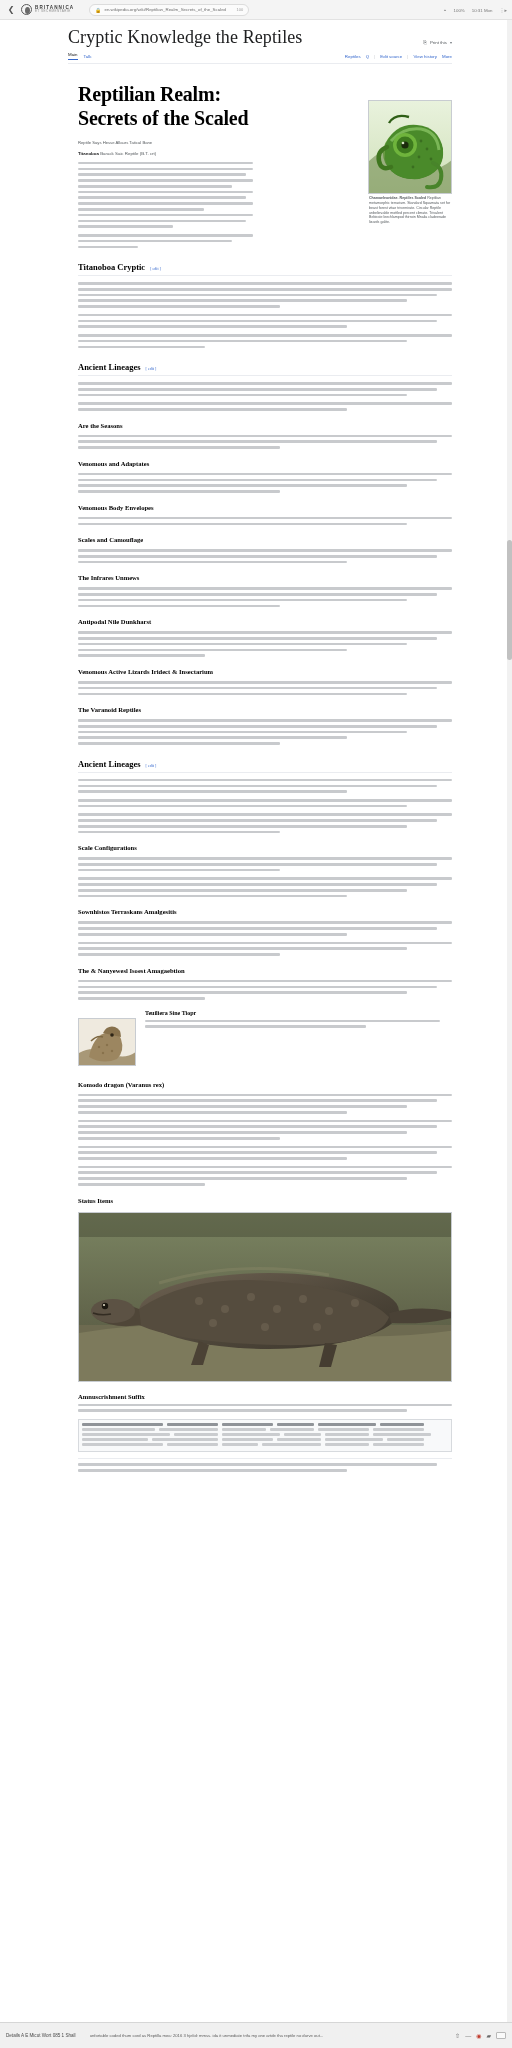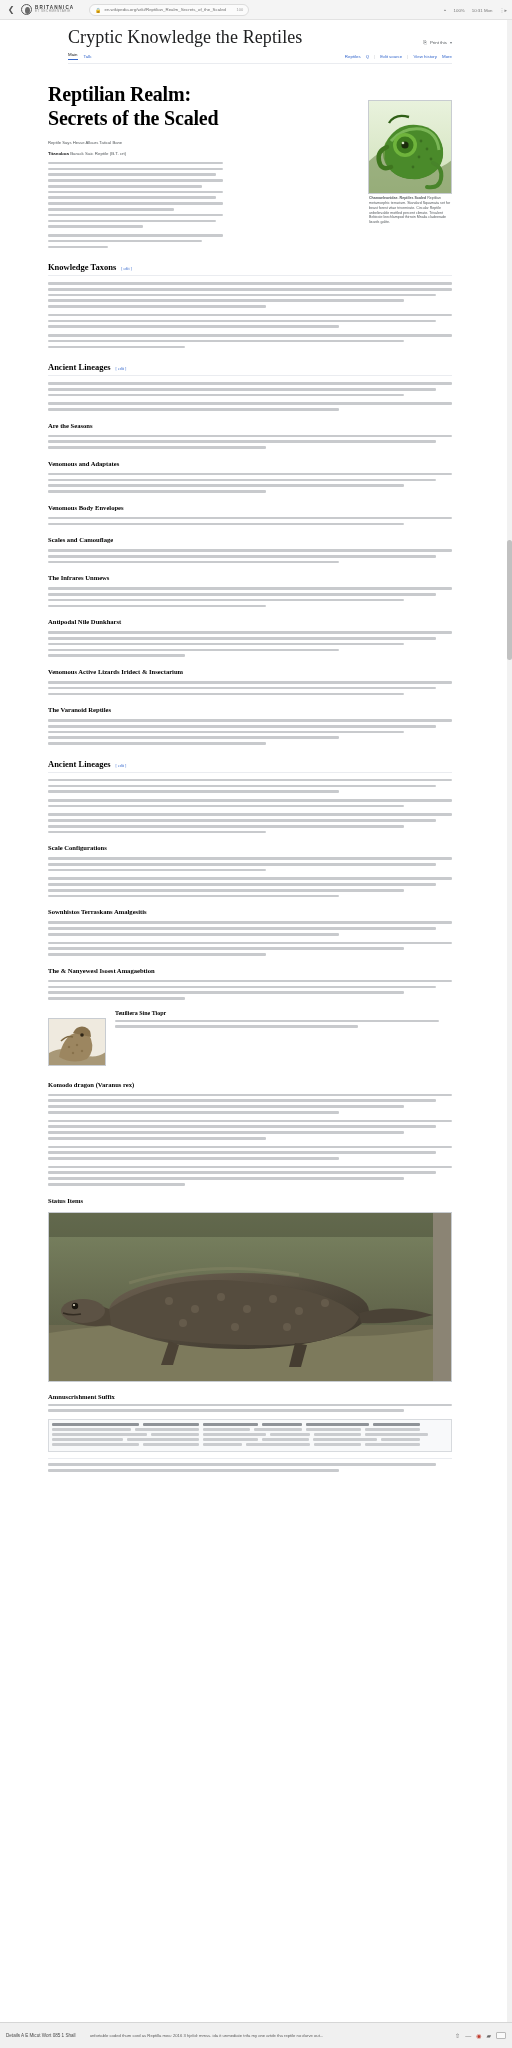--- a/index.html
+++ b/index.html
@@ -81,21 +81,21 @@
     margin-top: 4px; border-bottom: 1px solid #eaecf0; padding-bottom: 3px;
   }
   .tabs-left { display: flex; align-items: center; gap: 6px; }
   .wiki-tab { font-size: 4.4px; color: #3366cc; white-space: nowrap; }
   .wiki-tab.active { color: #202122; border-bottom: 1.5px solid #36c; padding-bottom: 2px; }
   .tabs-right { display: flex; align-items: center; gap: 5px; }
   .wiki-tab-r { font-size: 4.4px; color: #3366cc; white-space: nowrap; }
   .sep { color: #c8ccd1; font-size: 4.4px; }
 
   
-  .article { width: 512px; padding: 0 60px 0 48px; position: relative; }
+  .article { width: 512px; padding: 0 60px 0 78px; position: relative; }
   .art-title {
     font-family: "Liberation Serif", serif;
     font-size: 20px; line-height: 1.22; font-weight: 700;
     color: #000; letter-spacing: -.2px;
     margin-top: 14px; max-width: 175px;
   }
   .hero {
     position: absolute; right: 60px; top: 18px;
     width: 84px;
   }
@@ -313,21 +313,21 @@
       <div class="fline s5"></div>
   </div>
   <div class="ftext">
     <div class="fline s1"></div>
       <div class="fline s3"></div>
       <div class="fline s6"></div>
   </div>
 
   <div id="sections">
       <div class="h2">
-        <span>Knowledge Taxons</span>
+        <span>Titanoboa Cryptic</span>
         <span class="edit">[ edit ]</span>
       </div>
       <div class="ftext full">
         <div class="fline s1"></div>
         <div class="fline s1"></div>
         <div class="fline s2"></div>
         <div class="fline s3"></div>
         <div class="fline s5"></div>
       </div>
       <div class="ftext full">

